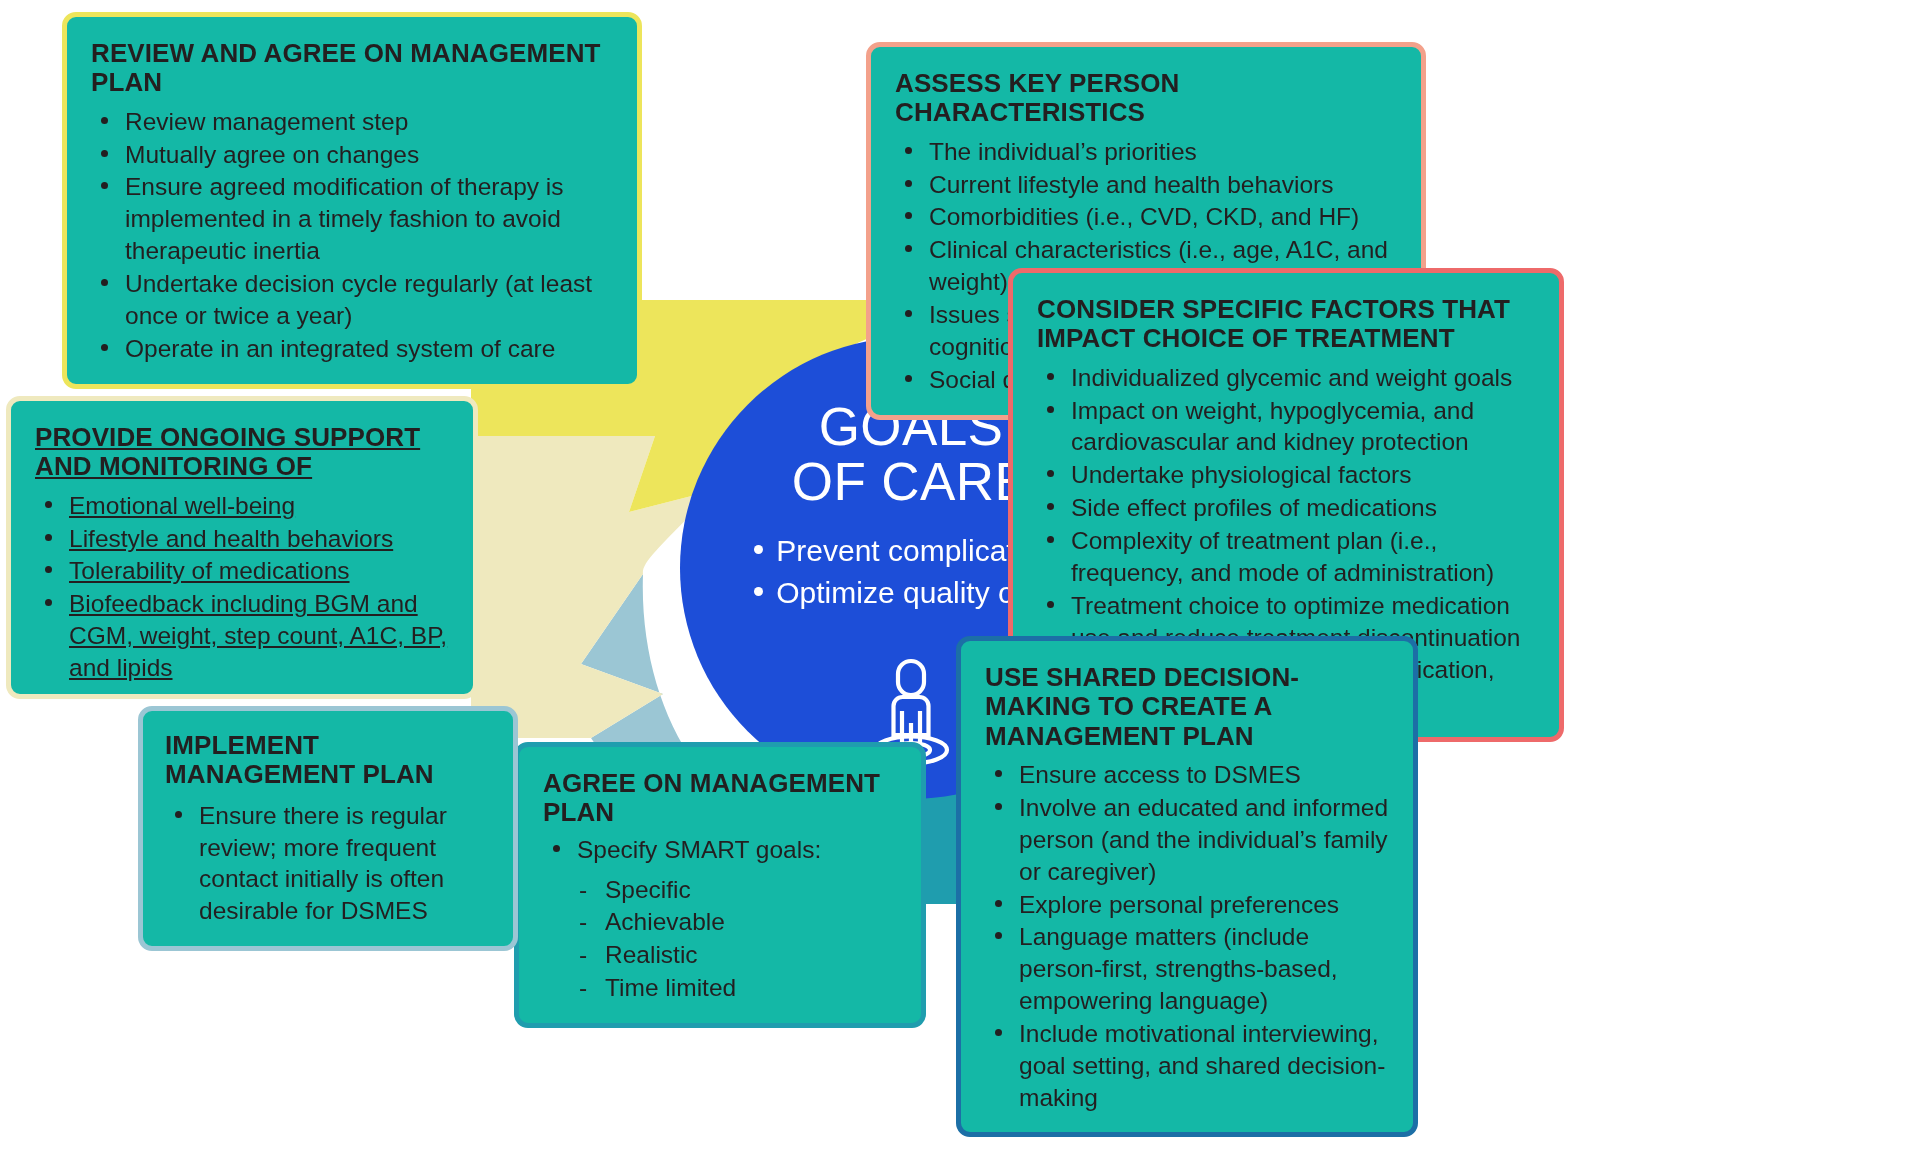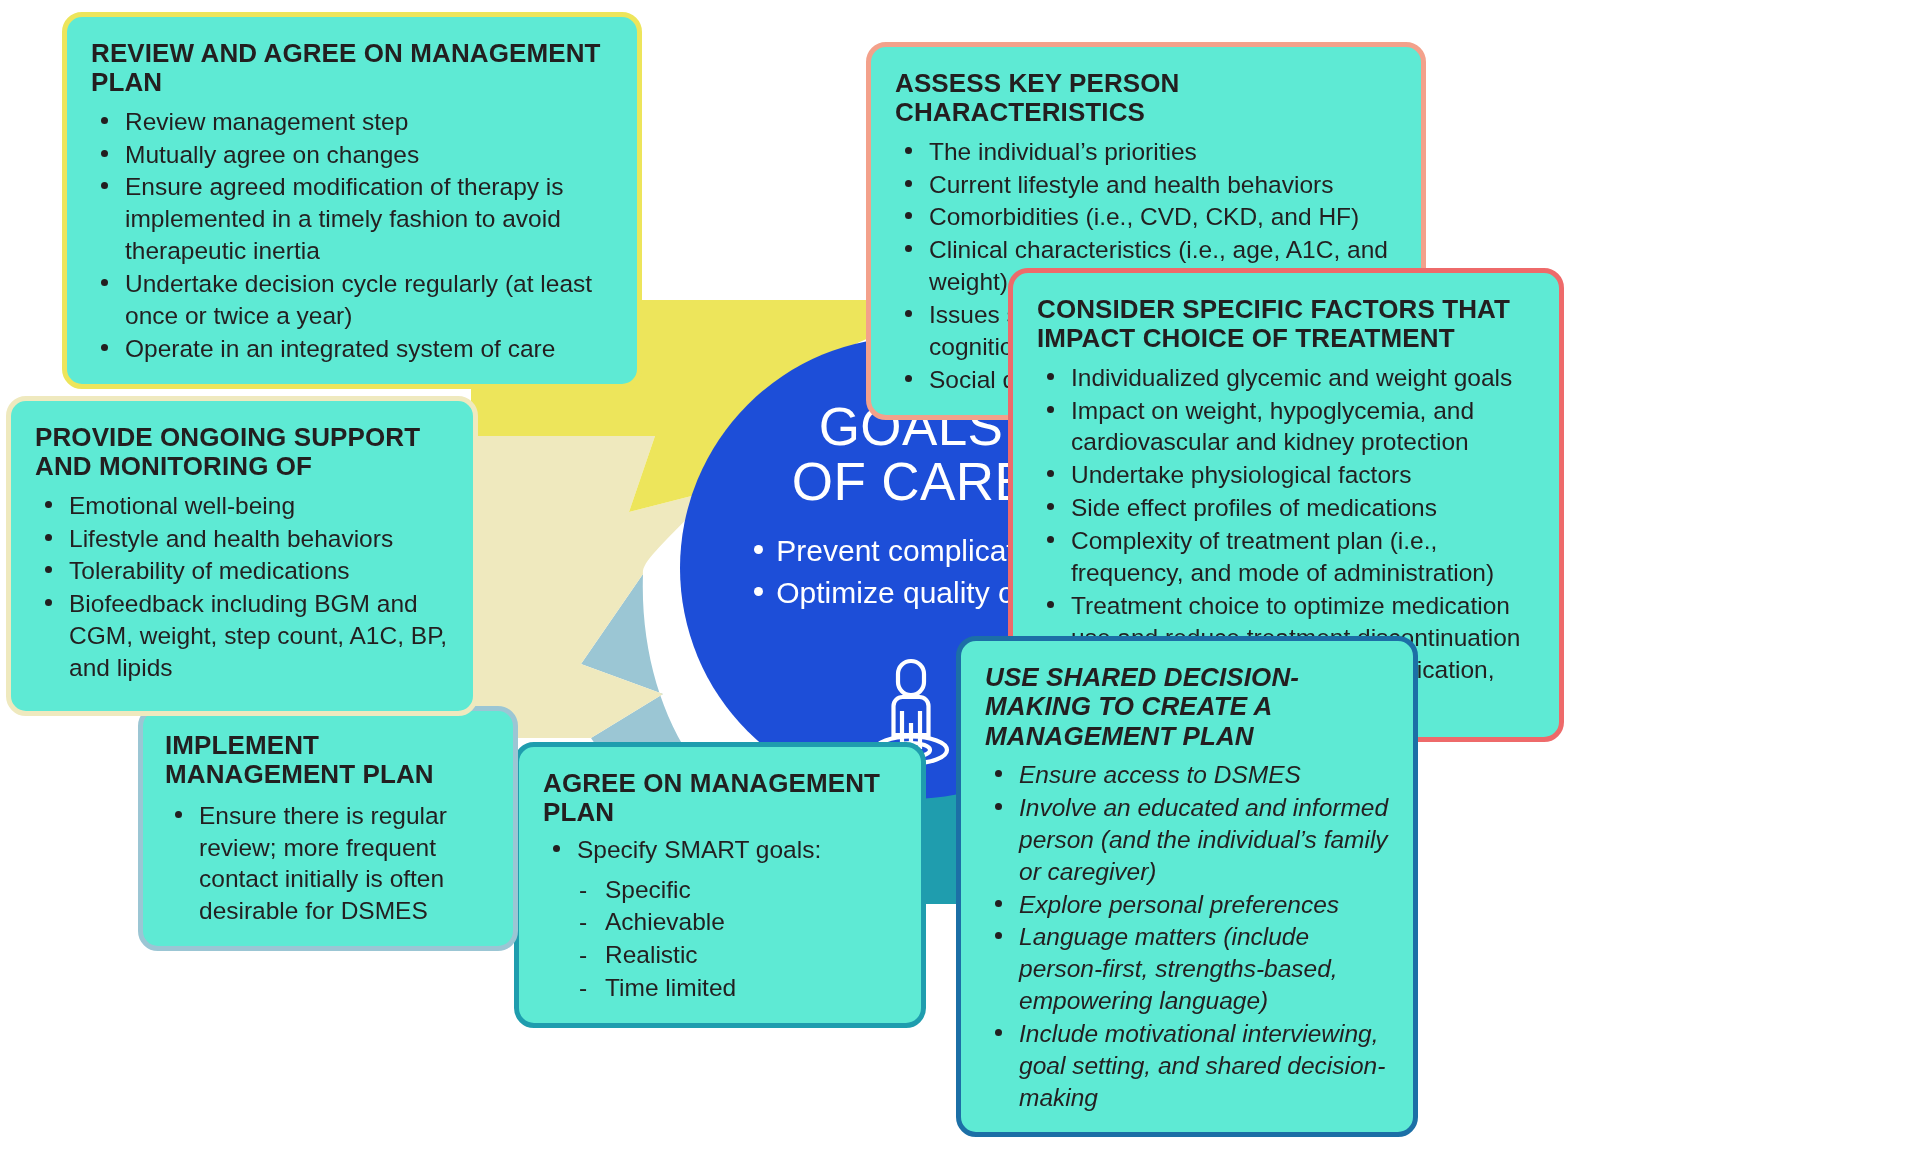--- a/index.html
+++ b/index.html
@@ -20,46 +20,46 @@
   .goc-title{font-size:53px;line-height:1.04;font-weight:400;letter-spacing:.4px;
              margin-top:62px;}
   .goc-list{margin-top:20px;text-align:left;font-size:30px;line-height:1.33;
             list-style:none;padding:0;}
   .goc-list li{position:relative;padding-left:24px;margin:2px 0;white-space:nowrap;}
   .goc-list li:before{content:"";position:absolute;left:2px;top:14px;width:9px;height:9px;
                       border-radius:50%;background:#fff;}
   .person-icon{margin-top:12px;}
 
   
-  .box{position:absolute;background:#5eead4;border-style:solid;border-radius:20px;
+  .box{position:absolute;background:#14b8a6;border-style:solid;border-radius:14px;
        box-sizing:border-box;}
   .box h3{margin:0 0 8px 0;font-size:26px;line-height:1.13;font-weight:bold;
           letter-spacing:.1px;text-transform:none;}
   .box ul{margin:0;padding:0;list-style:none;font-size:24.5px;line-height:1.30;}
   .box ul>li{position:relative;padding-left:34px;margin:0 0 1px 0;}
   .box ul>li:before{content:"";position:absolute;left:10px;top:11px;width:7px;height:7px;
                     border-radius:50%;background:#231f20;}
   .box ul.sub{margin-top:8px;}
   .box ul.sub>li{padding-left:62px;}
   .box ul.sub>li:before{content:"-";background:none;border-radius:0;width:auto;height:auto;
                         left:36px;top:0;font-size:24.5px;line-height:1.30;color:#231f20;}
 
   
   #box-review   {left:62px;  top:12px;  width:580px; padding:22px 20px 18px 24px;
                  border-width:5px; border-color:#EDE55B;}
   #box-assess   {left:866px; top:42px;  width:560px; padding:22px 20px 18px 24px;
                  border-width:5px; border-color:#F3A18B;}
   #box-consider {left:1008px;top:268px; width:556px; padding:22px 20px 18px 24px;
                  border-width:5px; border-color:#EE6A6A;}
-  #box-provide  {left:6px;   top:396px; width:472px; padding:22px 20px 26px 24px;
-                 border-width:5px; border-color:#EFE9BE;}
+  #box-provide  {left:6px;   top:396px; width:472px; padding:22px 20px 9px 24px;
+                 border-width:5px; border-color:#EFE9BE;text-decoration:underline;}
   #box-implement{left:138px; top:706px; width:380px; padding:20px 18px 18px 22px;
                  border-width:5px; border-color:#9BC6D4;}
   #box-shared   {left:956px; top:636px; width:462px; padding:22px 20px 18px 24px;
-                 border-width:5px; border-color:#1C6FA6;font-style:italic;}
+                 border-width:5px; border-color:#1C6FA6;}
   #box-agree    {left:514px; top:742px; width:412px; padding:22px 20px 18px 24px;
                  border-width:5px; border-color:#1F9DAE;}
 
   #box-implement h3{margin-bottom:10px;}
   #box-agree h3{margin-bottom:6px;}
 </style>
 </head>
 <body>
 
 <div class="stage">

